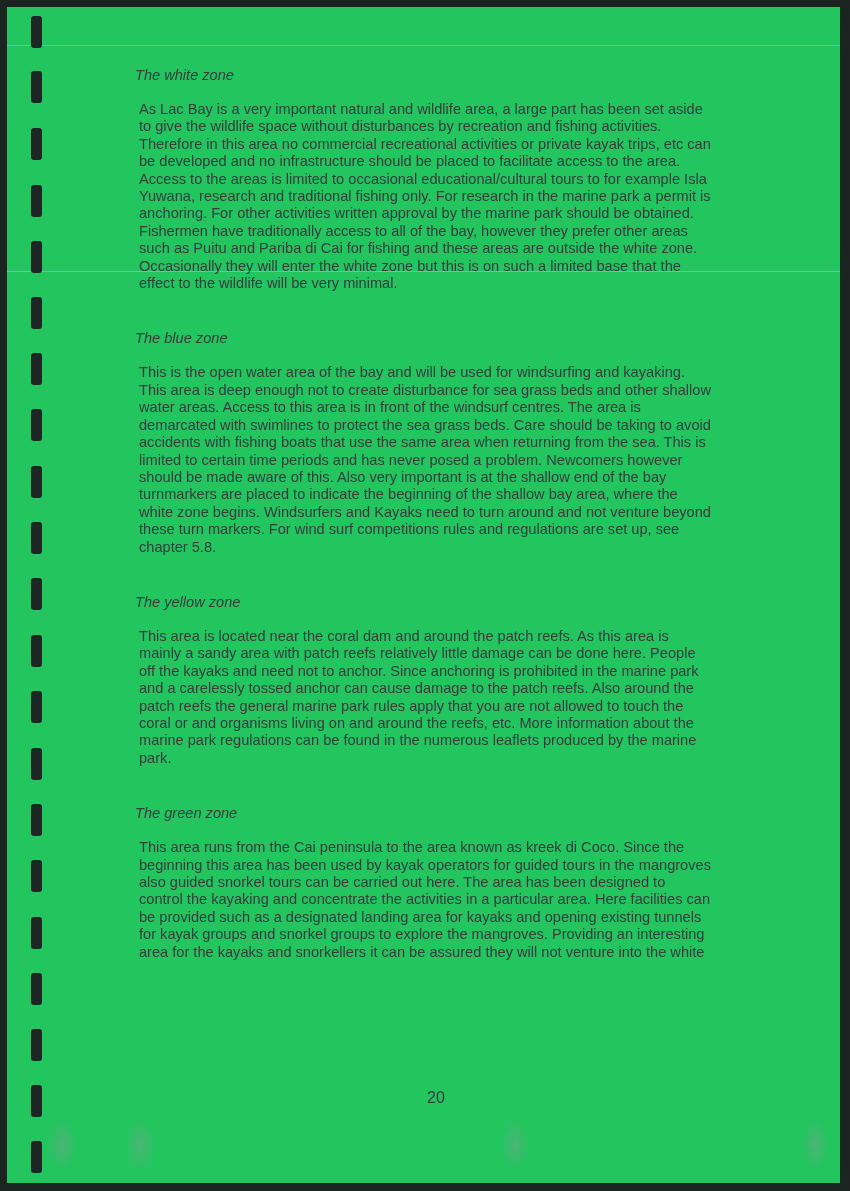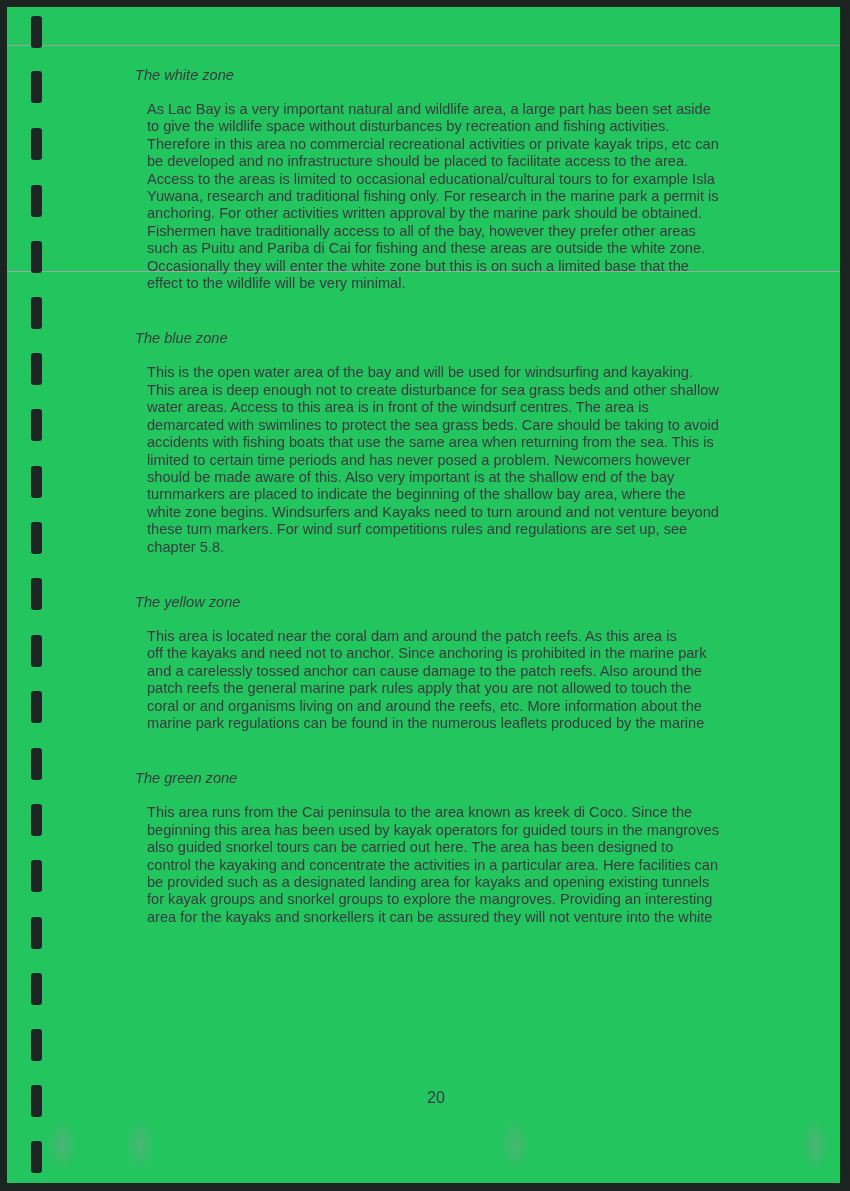--- a/index.html
+++ b/index.html
@@ -64,21 +64,21 @@
     }
     .section {
       margin: 0 0 38px 0;
     }
     .section-heading {
       font-style: italic;
       margin: 0 0 17px 0;
       height: 17px;
     }
     .section-body {
-      margin: 12px;
+      margin: 4px;
     }
     .section-body .line {
       display: block;
       white-space: nowrap;
     }
     .page-number {
       position: absolute;
       left: 420px;
       top: 1042px;
       font-size: 16px;
@@ -155,25 +155,27 @@
         <span class="line">white zone begins. Windsurfers and Kayaks need to turn around and not venture beyond</span>
         <span class="line">these turn markers. For wind surf competitions rules and regulations are set up, see</span>
         <span class="line">chapter 5.8.</span>
       </p>
     </div>
 
     <div class="section">
       <p class="section-heading">The yellow zone</p>
       <p class="section-body">
         <span class="line">This area is located near the coral dam and around the patch reefs. As this area is</span>
+        <span class="line">mainly a sandy area with patch reefs relatively little damage can be done here. People</span>
         <span class="line">off the kayaks and need not to anchor. Since anchoring is prohibited in the marine park</span>
         <span class="line">and a carelessly tossed anchor can cause damage to the patch reefs. Also around the</span>
         <span class="line">patch reefs the general marine park rules apply that you are not allowed to touch the</span>
         <span class="line">coral or and organisms living on and around the reefs, etc. More information about the</span>
         <span class="line">marine park regulations can be found in the numerous leaflets produced by the marine</span>
+        <span class="line">park.</span>
       </p>
     </div>
 
     <div class="section">
       <p class="section-heading">The green zone</p>
       <p class="section-body">
         <span class="line">This area runs from the Cai peninsula to the area known as kreek di Coco. Since the</span>
         <span class="line">beginning this area has been used by kayak operators for guided tours in the mangroves</span>
         <span class="line">also guided snorkel tours can be carried out here. The area has been designed to</span>
         <span class="line">control the kayaking and concentrate the activities in a particular area. Here facilities can</span>

